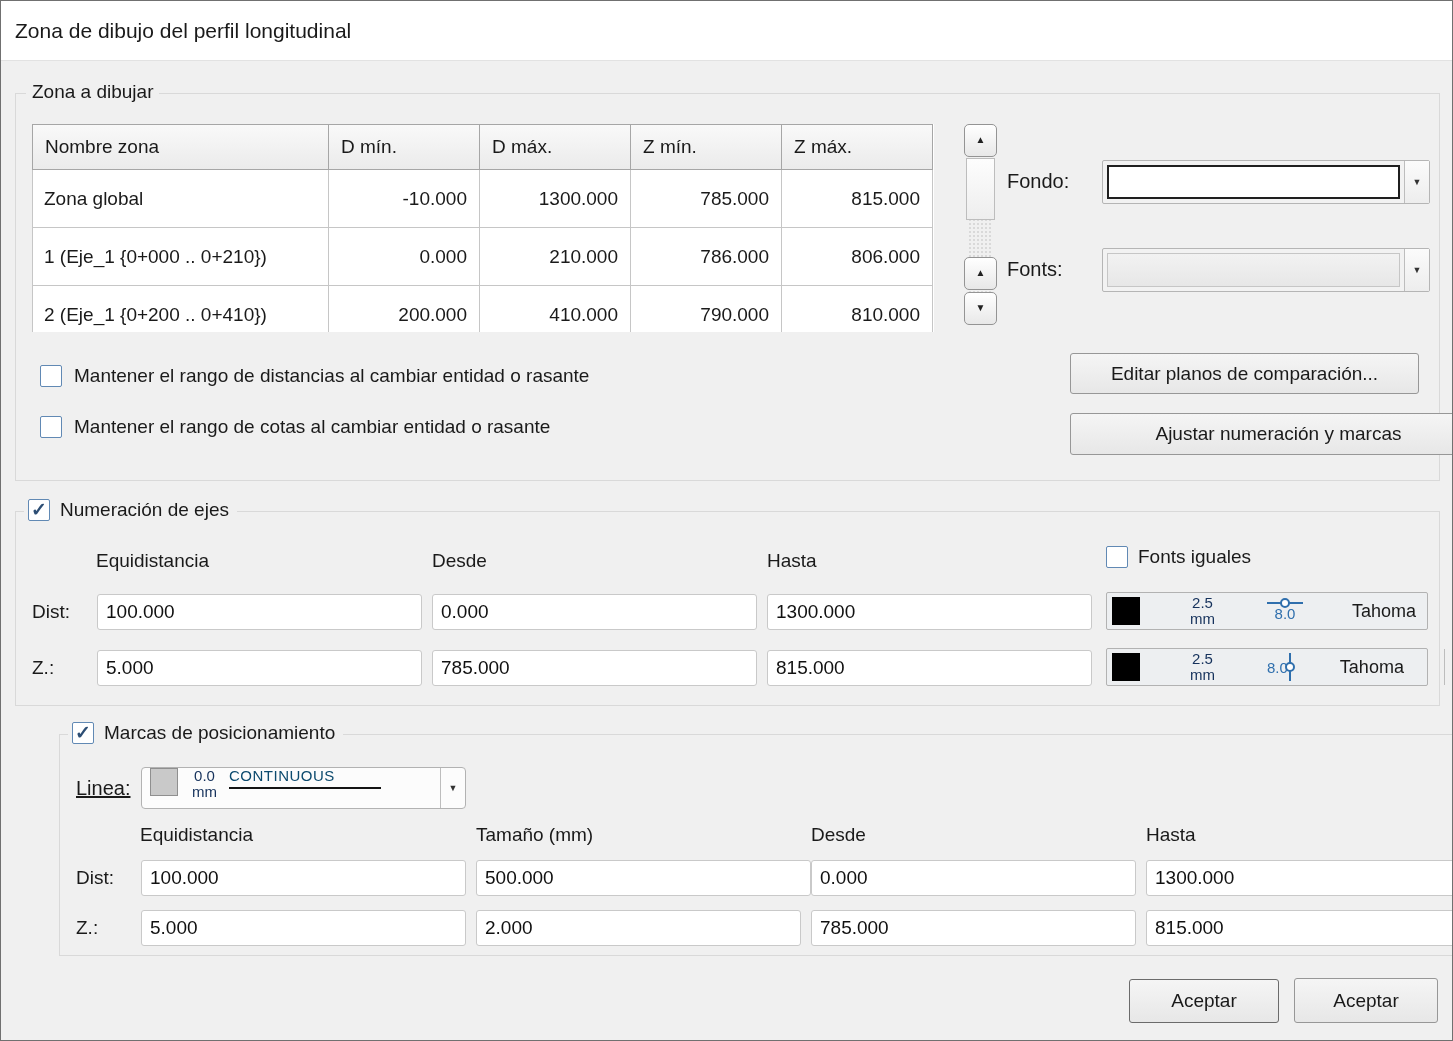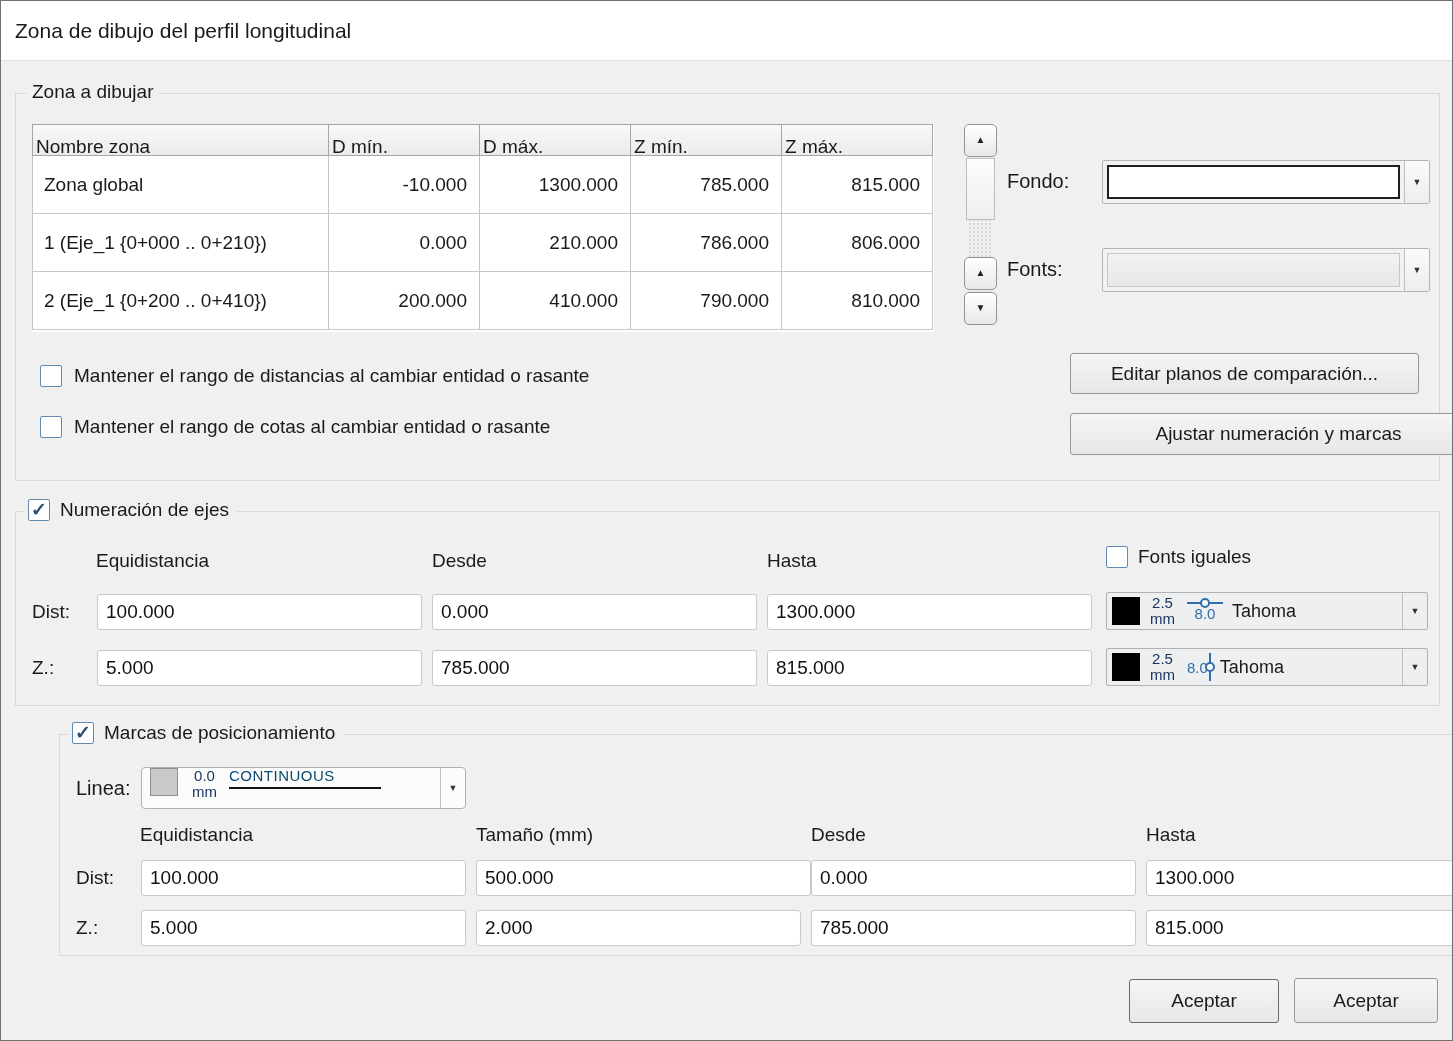--- a/index.html
+++ b/index.html
@@ -11,21 +11,21 @@
   .legend{position:absolute;top:-13px;left:10px;background:#f0f0f0;padding:0 6px;font-size:19px;white-space:nowrap;}
   .legend-cb{position:absolute;top:-13px;left:8px;background:#f0f0f0;padding:0 8px 0 4px;display:flex;align-items:center;gap:10px;font-size:19px;white-space:nowrap;}
 
   
   .cb{width:22px;height:22px;background:#fff;border:1px solid #6189b4;border-radius:2px;box-sizing:border-box;position:relative;flex:0 0 auto;}
   .cb.checked::after{content:"✓";position:absolute;left:2px;top:-2px;font-size:19px;font-weight:bold;color:#2d4e74;}
 
   
   .grid{position:absolute;overflow:hidden;background:#fff;}
   .grid-row{display:flex;}
-  .hcell{background:linear-gradient(#f9f9f9,#ebebeb);border:1px solid #a6a6a6;border-left:none;box-sizing:border-box;height:32px;line-height:44px;font-size:19px;padding-left:3px;}
+  .hcell{background:linear-gradient(#f9f9f9,#ebebeb);border:1px solid #a6a6a6;border-left:none;box-sizing:border-box;height:46px;line-height:44px;font-size:19px;padding-left:12px;}
   .hcell:first-child{border-left:1px solid #a6a6a6;}
   .bcell{border-right:1px solid #c6c6c6;border-bottom:1px solid #c6c6c6;box-sizing:border-box;height:58px;line-height:57px;font-size:19px;background:#fff;}
   .bcell.name{padding-left:11px;border-left:1px solid #c6c6c6;}
   .bcell.num{text-align:right;padding-right:12px;}
 
   
   .sbar{position:absolute;width:33px;}
   .sbtn{position:absolute;left:0;width:33px;height:33px;border:1px solid #949494;border-radius:5px;background:linear-gradient(#ffffff,#e8e8e8);box-sizing:border-box;text-align:center;line-height:30px;font-size:10px;color:#222;}
   .sthumb{position:absolute;left:2px;width:29px;border:1px solid #bdbdbd;background:linear-gradient(#fdfdfd,#eeeeee);box-sizing:border-box;}
   .strack{position:absolute;left:4px;width:25px;background-image:radial-gradient(#d9d9d9 1px,transparent 1px);background-size:4px 4px;}
@@ -41,21 +41,21 @@
   .well.flat{border:1px solid #c6c6c6;background:linear-gradient(#f2f2f2,#e7e7e7);}
 
   
   .btn{position:absolute;border:1px solid #979797;border-radius:3px;background:linear-gradient(#f5f5f5,#e7e7e7);font-size:19px;text-align:center;box-sizing:border-box;display:flex;align-items:center;justify-content:center;color:#1a1a1a;}
   .btn.primary{border-color:#6b6b6b;}
 
   
   .field{position:absolute;height:36px;border:1px solid #c9c9c9;border-radius:3px;background:#fff;box-sizing:border-box;font-size:19px;padding:0 8px;font-family:"Liberation Sans",sans-serif;color:#111;}
 
   
-  .fontsel{position:absolute;height:38px;border:1px solid #b2b2b2;border-radius:2px;background:#edeff1;box-sizing:border-box;display:flex;align-items:center;}
+  .fontsel{position:absolute;height:38px;border:1px solid #b2b2b2;border-radius:2px;background:#edeff1;box-sizing:border-box;display:flex;align-items:center;gap:40px;}
   .fontsel .swatch{width:28px;height:28px;margin-left:5px;flex:0 0 auto;}
   .stack{display:flex;flex-direction:column;align-items:center;line-height:1.05;font-size:15px;color:#16325c;margin-left:10px;}
   .hsym{display:flex;flex-direction:column;align-items:center;margin-left:12px;line-height:1;}
   .hsym .bar{width:36px;height:2px;background:#2f6fad;position:relative;margin-bottom:2px;}
   .hsym .bar::after{content:"";position:absolute;left:50%;top:50%;transform:translate(-50%,-50%);width:6px;height:6px;border-radius:50%;background:#fff;border:2px solid #2f6fad;}
   .hsym .sz{font-size:15px;color:#2f6fad;}
   .vsym{display:flex;align-items:center;margin-left:12px;gap:1px;}
   .vsym .sz{font-size:15px;color:#2f6fad;}
   .vsym .vbar{width:2px;height:28px;background:#2f6fad;position:relative;}
   .vsym .vbar::after{content:"";position:absolute;left:50%;top:50%;transform:translate(-50%,-50%);width:6px;height:6px;border-radius:50%;background:#fff;border:2px solid #2f6fad;}
@@ -204,21 +204,21 @@
         </div>
     </div>
   </div>
 
   <div class="group" style="left:14px;top:733px;width:1425px;height:222px;margin-left:44px;">
     <div class="legend-cb">
       <div class="cb checked"></div>
       <span>Marcas de posicionamiento</span>
     </div>
 
-    <div class="lbl" style="left:16px;top:42px;">Linea:</div>
+    <div class="lbl" style="left:16px;top:42px;text-decoration:underline;">Linea:</div>
     <div class="linesel" style="left:81px;top:32px;width:325px;">
       <div class="swatch" style="background: rgb(201, 201, 201);"></div>
       <div class="stack">
         <span>0.0</span>
         <span>mm</span>
       </div>
       <div class="ltype">
         <span class="nm">CONTINUOUS</span>
         <div class="sample"></div>
       </div>

